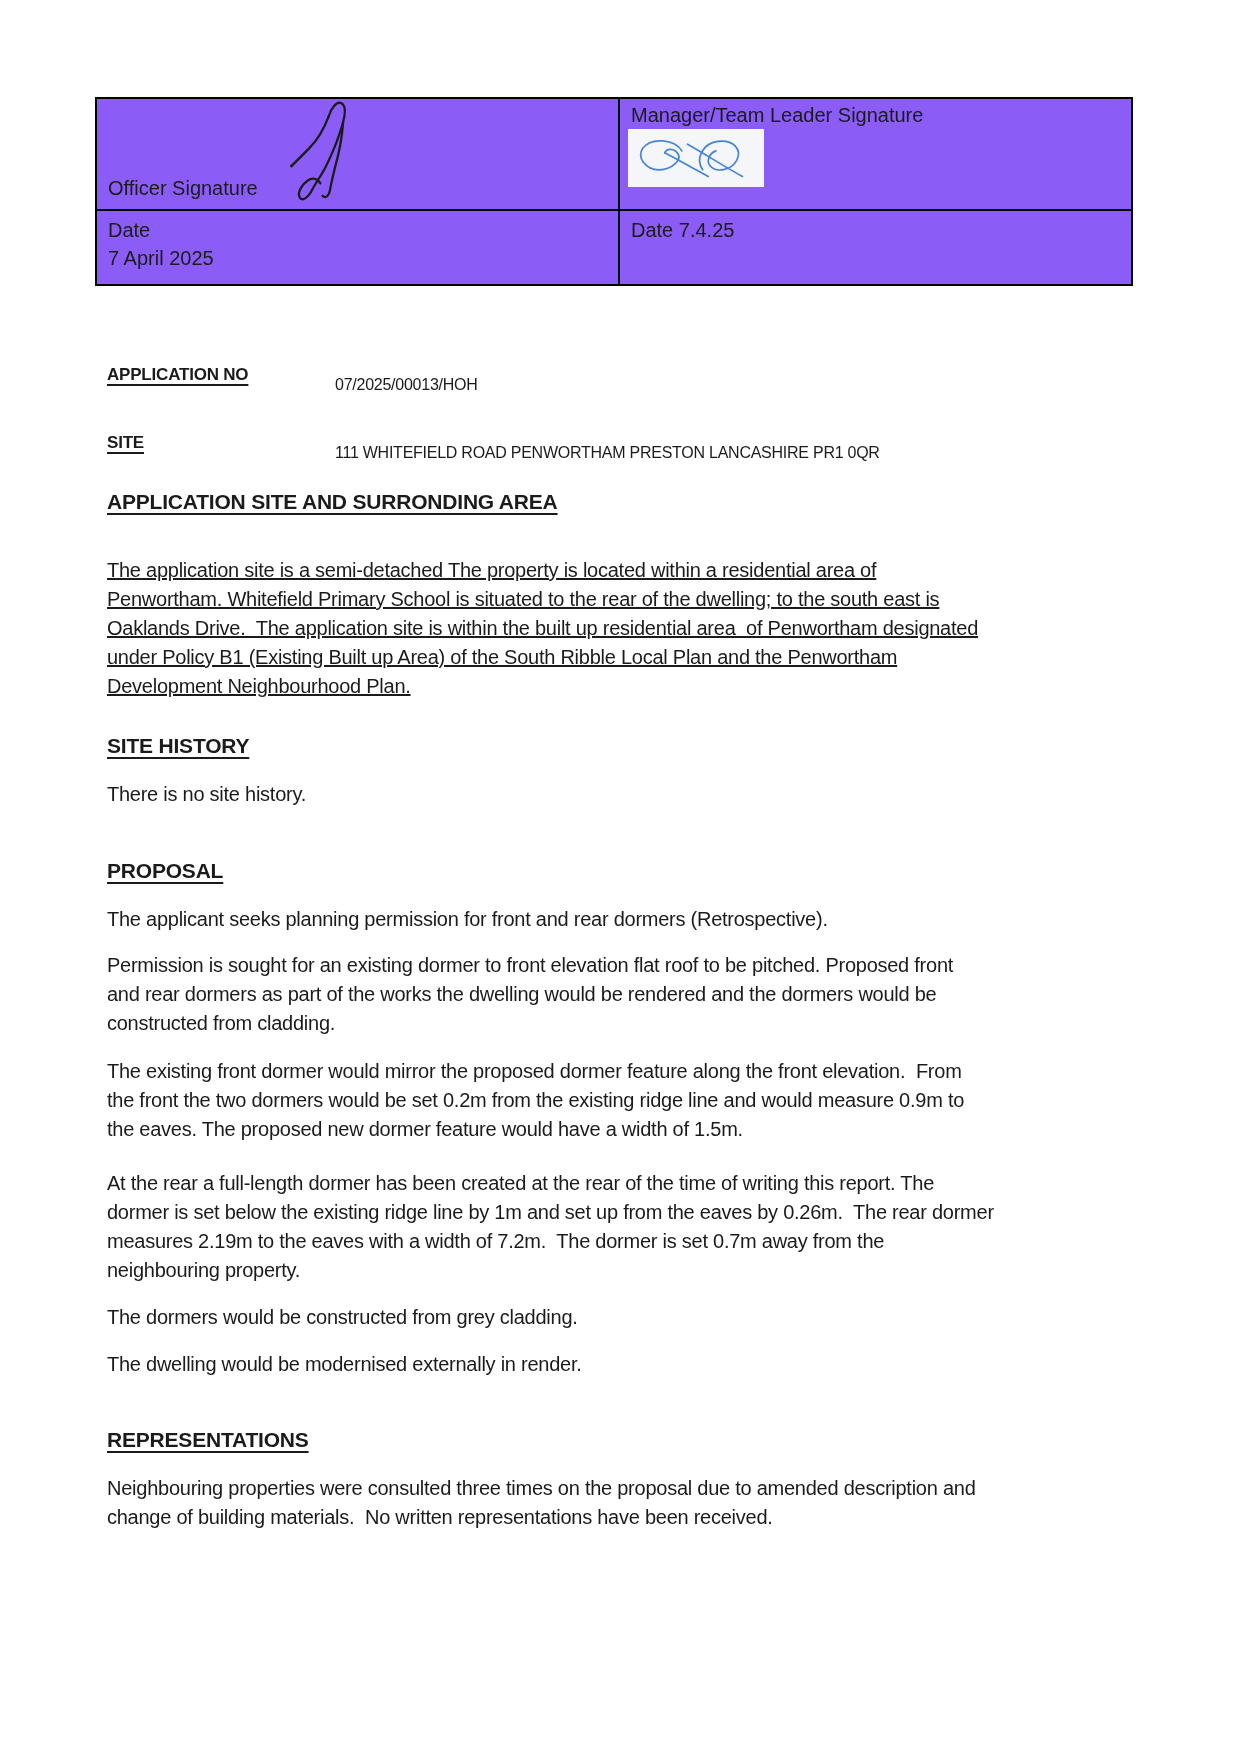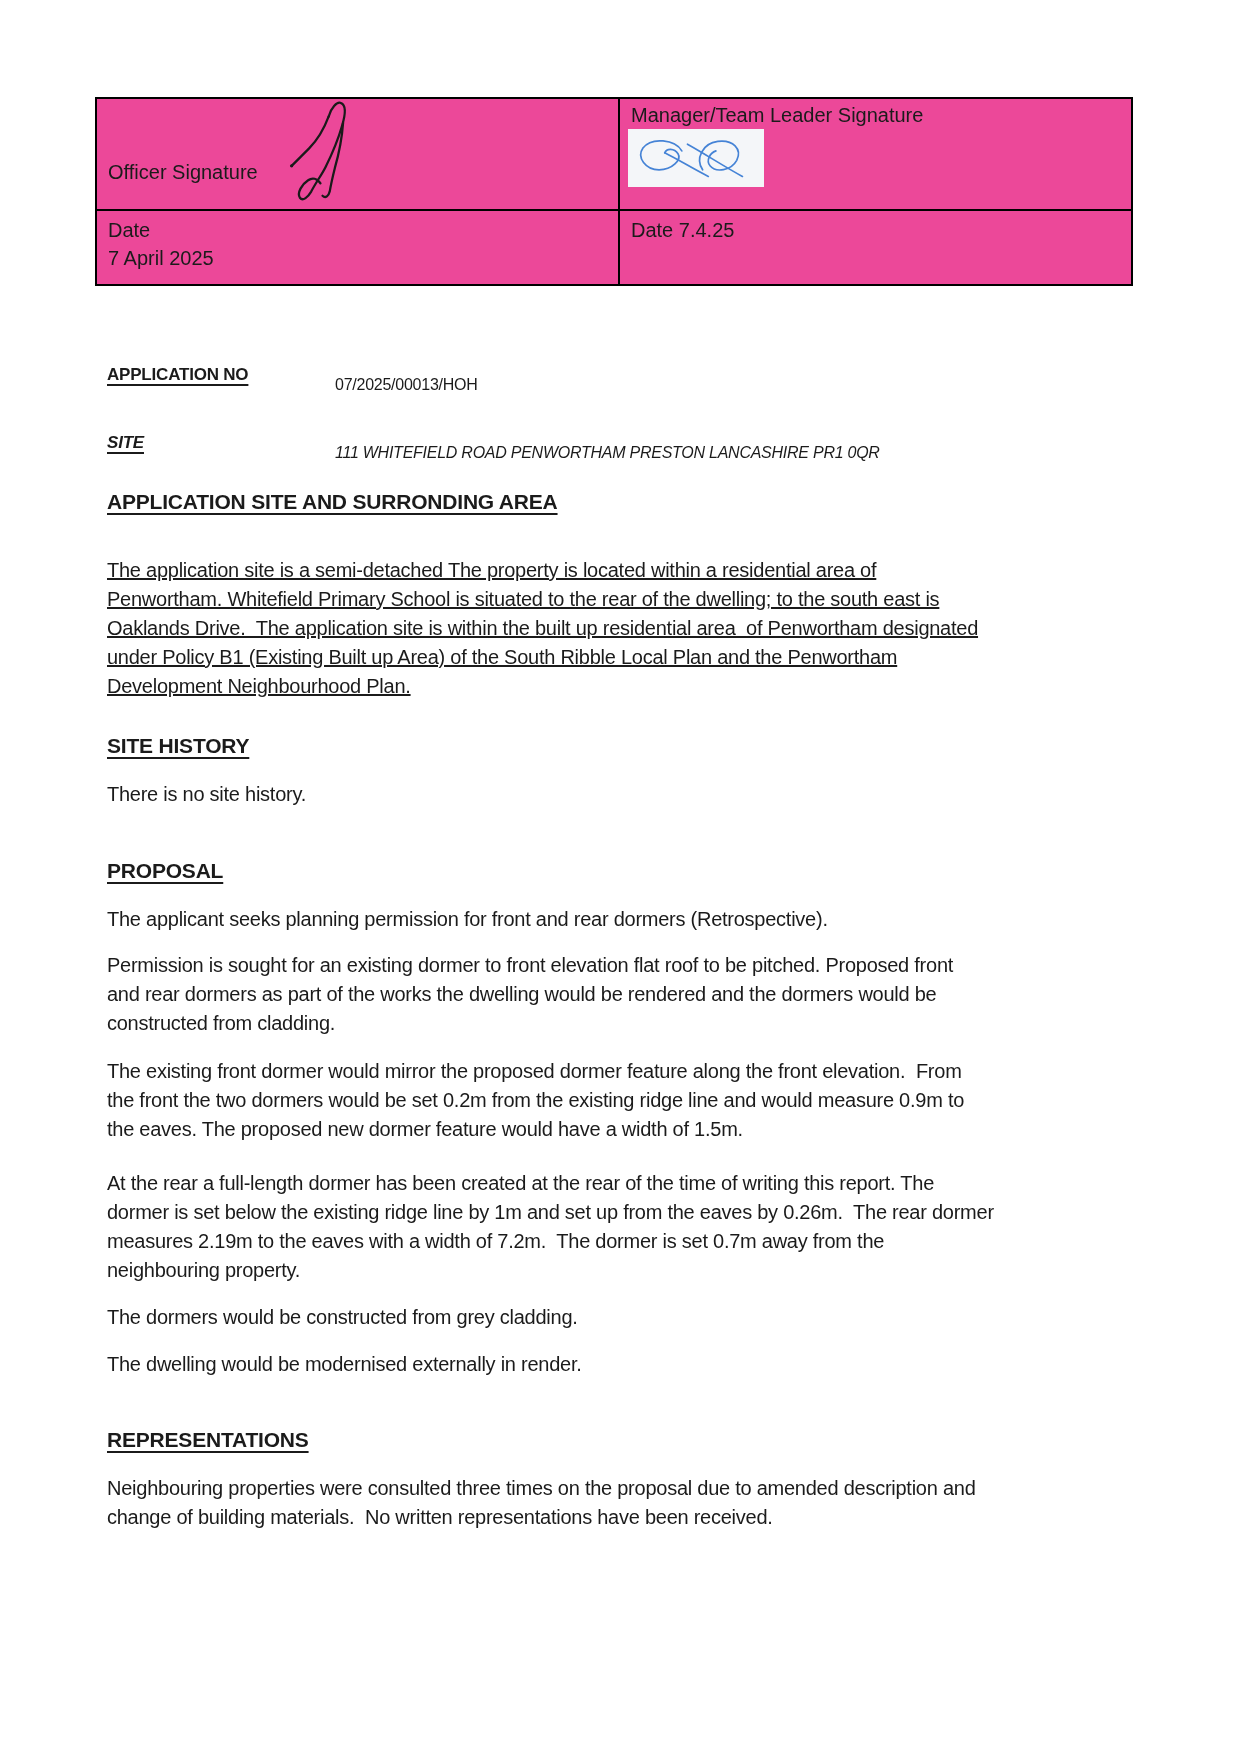--- a/index.html
+++ b/index.html
@@ -16,25 +16,25 @@
   .sigtable {
     position:absolute; left:95px; top:97px;
     width:1038px; height:189px;
     border:2px solid #000;
     display:grid;
     grid-template-columns:523px 1fr;
     grid-template-rows:112px 1fr;
     box-sizing:border-box;
     font-size:20px;
   }
-  .cell { position:relative; box-sizing:border-box; background:#ec4899; }
+  .cell { position:relative; box-sizing:border-box; background:#8b5cf6; }
   .cell.br { border-right:2px solid #000; }
   .cell.bb { border-bottom:2px solid #000; }
 
-  .officer-label { position:absolute; left:11px; bottom:25px; }
+  .officer-label { position:absolute; left:11px; bottom:9px; }
   .officer-sig   { position:absolute; left:186px; top:1px; }
 
   .manager-label { position:absolute; left:11px; top:5px; }
   .manager-sig-box {
     position:absolute; left:8px; top:30px;
     width:136px; height:58px;
     background:#f4f6f9;
     display:flex; align-items:center; justify-content:center;
   }
 
@@ -63,21 +63,21 @@
     text-underline-offset:4px;
   }
   .kv .v {
     position:absolute; left:200px; top:11px;
     font-size:16px; letter-spacing:-0.25px; white-space:nowrap;margin-left:28px;
   }
 
   
   #title        { top:317px; }
   #kv-appno     { top:365px; }
-  #kv-site      { top:407px;font-style:italic; }
+  #kv-site      { top:407px; }
   #h-area       { top:490px; }
   #p-area       { top:556px;text-decoration:underline; }
   #h-history    { top:734px; }
   #p-history    { top:780px; }
   #h-proposal   { top:859px; }
   #p-prop-0     { top:905px; }
   #p-prop-1     { top:951px; }
   #p-prop-2     { top:1057px; }
   #p-prop-3     { top:1169px; }
   #p-prop-4     { top:1303px; }

